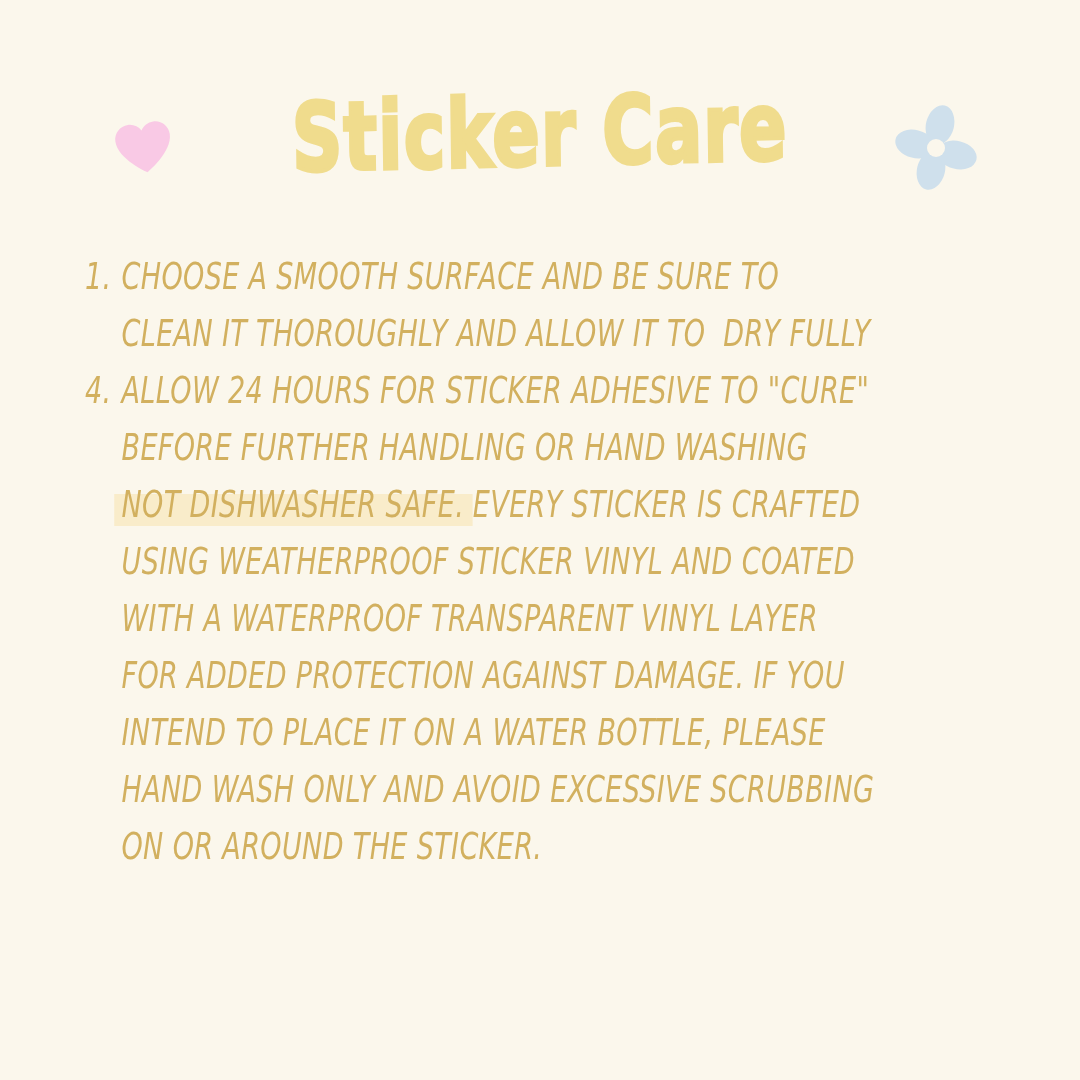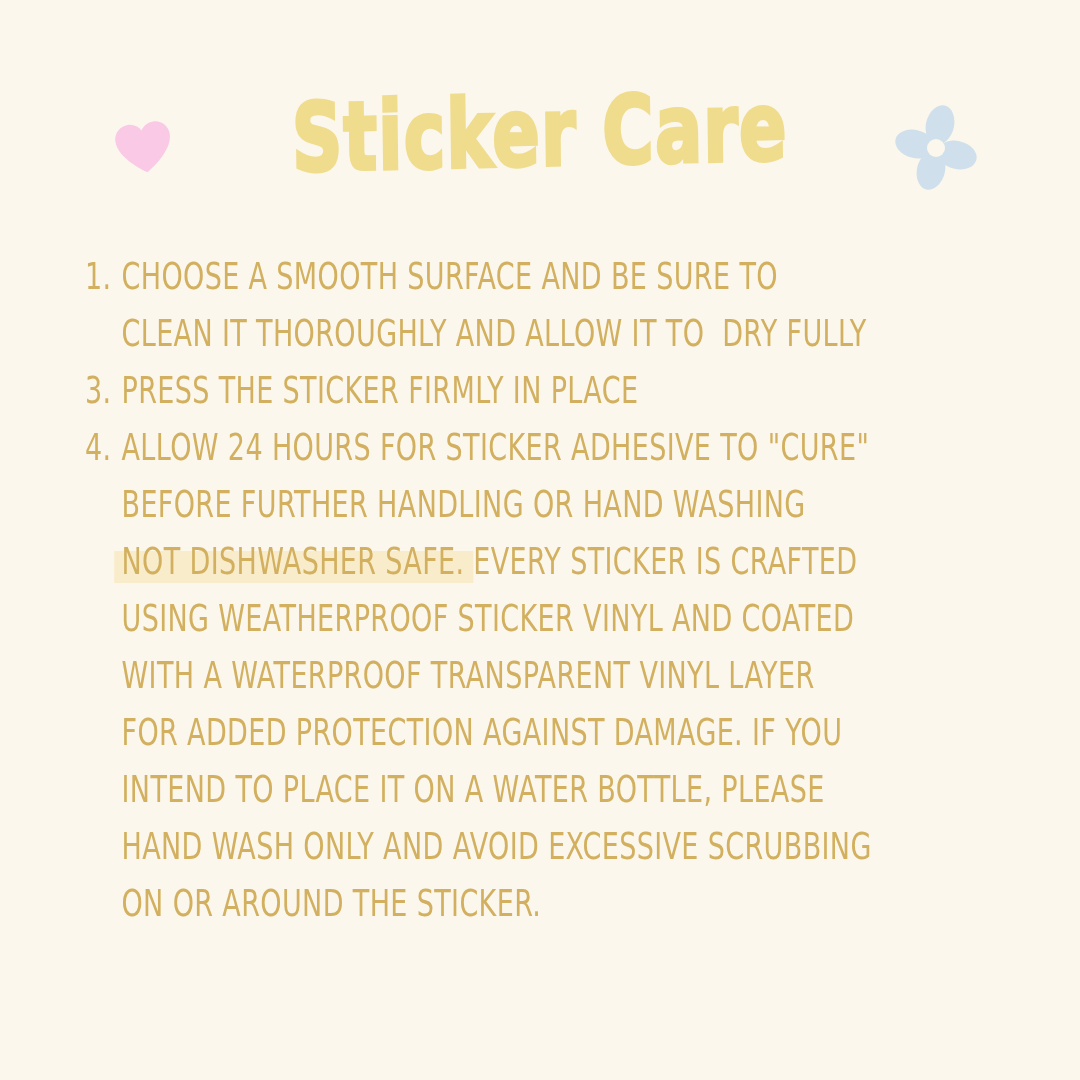--- a/index.html
+++ b/index.html
@@ -60,20 +60,21 @@
   
   .care-list {
     position: absolute;
     left: 85px;
     top: 248px;
     width: 960px;
     margin: 0;
     padding: 0;
     list-style: none;
     color: #d2b05f;
+    font-style: italic;
   }
   .care-step { margin: 0; padding: 0; }
   .line {
     height: 57px;
     line-height: 57px;
     font-size: 37px;
     white-space: pre;
     transform: scaleX(0.73);
     transform-origin: 0 50%;
     letter-spacing: 0.5px;
@@ -119,23 +120,20 @@
   </div>
 
   <ol class="care-list">
 
     <li class="care-step">
       <div class="line"><span class="num">1.</span><span>CHOOSE A SMOOTH SURFACE AND BE SURE TO</span></div>
       <div class="line cont">CLEAN IT THOROUGHLY AND ALLOW IT TO  DRY FULLY</div>
     </li>
 
 
-    <li class="care-step">
-      <div class="line"><span class="num">3.</span><span>PRESS THE STICKER FIRMLY IN PLACE</span></div>
-    </li>
 
     <li class="care-step">
       <div class="line"><span class="num">4.</span><span>ALLOW 24 HOURS FOR STICKER ADHESIVE TO "CURE"</span></div>
       <div class="line cont">BEFORE FURTHER HANDLING OR HAND WASHING</div>
       <div class="line cont"><span class="hl">NOT DISHWASHER SAFE.</span><span>EVERY STICKER IS CRAFTED</span></div>
       <div class="line cont">USING WEATHERPROOF STICKER VINYL AND COATED</div>
       <div class="line cont">WITH A WATERPROOF TRANSPARENT VINYL LAYER</div>
       <div class="line cont">FOR ADDED PROTECTION AGAINST DAMAGE. IF YOU</div>
       <div class="line cont">INTEND TO PLACE IT ON A WATER BOTTLE, PLEASE</div>
       <div class="line cont">HAND WASH ONLY AND AVOID EXCESSIVE SCRUBBING</div>

